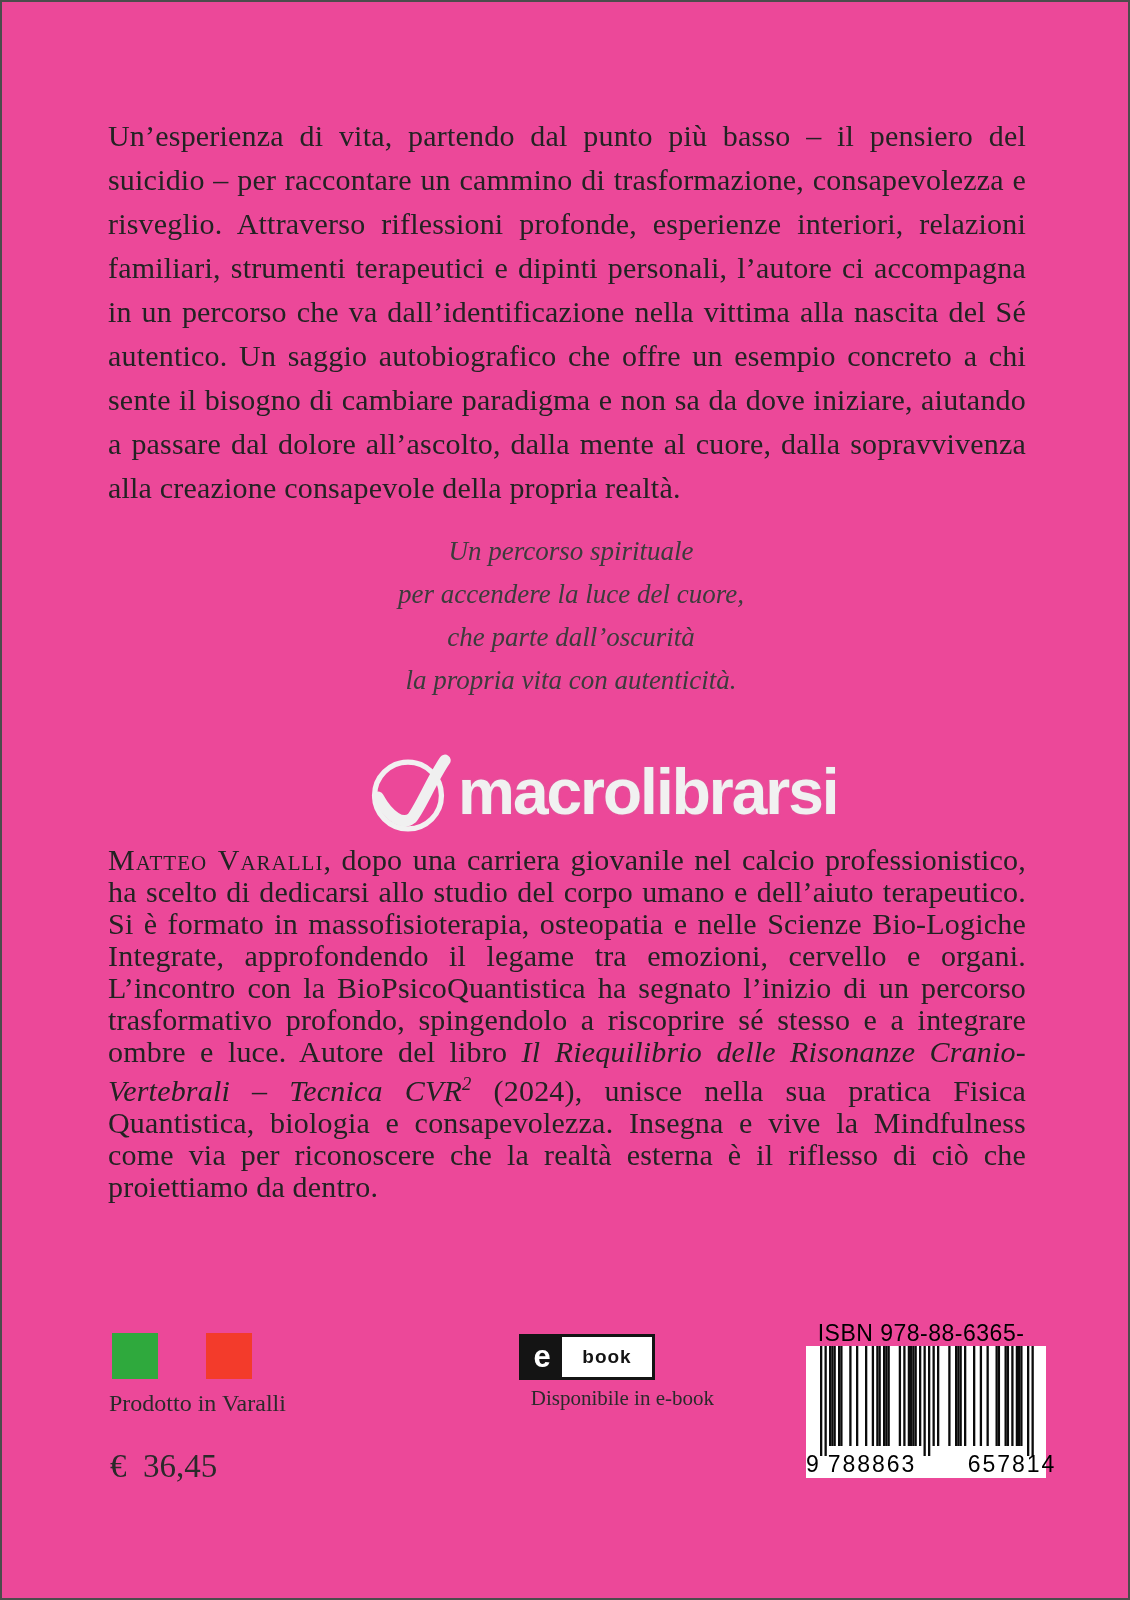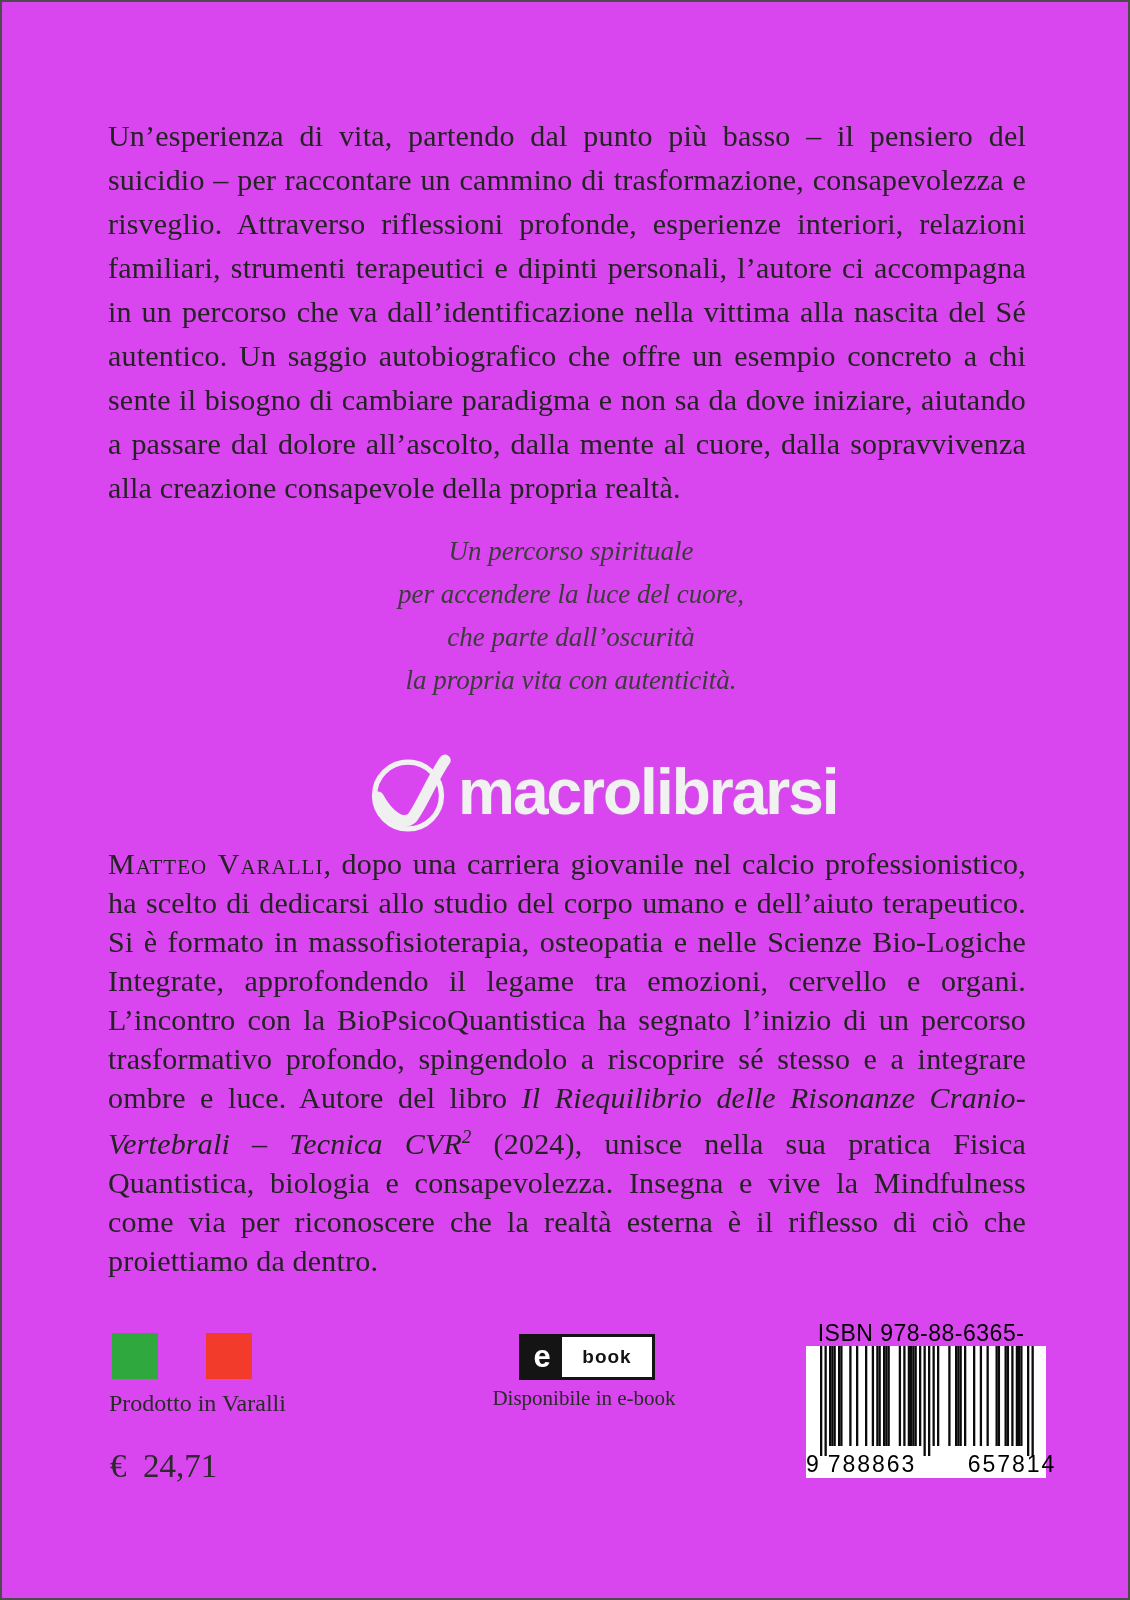--- a/index.html
+++ b/index.html
@@ -1,19 +1,19 @@
 <!DOCTYPE html>
 <html><head>
 <meta charset="utf-8">
 <style>
   html,body{margin:0;padding:0;background:#e9e9e9;}
   .cover{
     position:relative;
     width:1130px;height:1600px;
-    background:#d946ef;
+    background:#ec4899;
     border:2px solid #4c4c4c;
     box-sizing:border-box;
     overflow:hidden;
     font-family:"Liberation Serif","DejaVu Serif",serif;
     color:#1f1f1f;
     padding-left:22px;
   }
   
   .synopsis{
     position:absolute;left:106px;top:82px;width:918px;
@@ -38,21 +38,21 @@
   .watermark svg{display:block;}
   .watermark .brand{
     font-family:"Liberation Sans","DejaVu Sans",sans-serif;
     font-weight:bold;font-size:64px;letter-spacing:-2px;
     color:#f1f1f1;
     text-shadow:0 0 2px rgba(170,170,170,.45);
   }
   
   .bio{
     position:absolute;left:106px;top:812px;width:918px;
-    font-size:30px;line-height:39px;
+    font-size:30px;line-height:32px;
     text-align:justify;color:#232323;
     letter-spacing:.2px;
     z-index:2;
   }
   .bio .author{font-variant:small-caps;letter-spacing:1px;}
   .bio .booktitle{font-style:italic;}
   .bio sup{font-size:.62em;font-style:italic;}
   
   .flag-square{position:absolute;top:1331px;width:46px;height:46px;z-index:2;}
   .flag-green{left:110px;}
@@ -78,21 +78,21 @@
     font-weight:bold;font-size:31px;
     display:flex;align-items:center;justify-content:center;
   }
   .ebook .book-word{
     flex:1;display:flex;align-items:center;justify-content:center;
     font-family:"Liberation Sans","DejaVu Sans",sans-serif;
     font-weight:bold;font-size:19px;color:#141414;letter-spacing:1px;
   }
   .ebook-caption{
     position:absolute;left:452px;top:1384px;width:260px;
-    text-align:center;font-size:21px;color:#2a2a2a;z-index:2;
+    text-align:right;font-size:21px;color:#2a2a2a;z-index:2;
   }
   
   .isbn-label{
     position:absolute;left:796px;top:1318px;width:246px;
     text-align:center;
     font-family:"Liberation Sans","DejaVu Sans",sans-serif;
     font-size:23px;color:#000;letter-spacing:.5px;z-index:2;
   }
   .barcode{
     position:absolute;left:804px;top:1344px;width:240px;height:132px;
@@ -131,21 +131,21 @@
       </svg>
     </span>
     <span class="brand">macrolibrarsi</span>
   </div>
 
   <p class="bio"><span class="author">Matteo Varalli</span><span>, dopo una carriera giovanile nel calcio professionistico, ha scelto di dedicarsi allo studio del corpo umano e dell’aiuto terapeutico. Si è formato in massofisioterapia, osteopatia e nelle Scienze Bio-Logiche Integrate, approfondendo il legame tra emozioni, cervello e organi. L’incontro con la BioPsicoQuantistica ha segnato l’inizio di un percorso trasformativo profondo, spingendolo a riscoprire sé stesso e a integrare ombre e luce. Autore del libro </span><span class="booktitle">Il Riequilibrio delle Risonanze Cranio-Vertebrali – Tecnica CVR</span><sup>2</sup><span> (2024), unisce nella sua pratica Fisica Quantistica, biologia e consapevolezza. Insegna e vive la Mindfulness come via per riconoscere che la realtà esterna è il riflesso di ciò che proiettiamo da dentro.</span></p>
 
   <div class="flag-square flag-green" style="background-color: rgb(47, 169, 61);"></div>
   <div class="flag-square flag-red" style="background-color: rgb(243, 59, 43);"></div>
   <div class="origin">Prodotto in Varalli</div>
-  <div class="price">€  24,71</div>
+  <div class="price">€  36,45</div>
 
   <div class="ebook">
     <span class="e-box">e</span>
     <span class="book-word">book</span>
   </div>
   <div class="ebook-caption">Disponibile in e-book</div>
 
   <div class="isbn-label">ISBN 978-88-6365-781-4</div>
   <div class="barcode">
     <svg id="barcode-svg" width="240" height="112">

